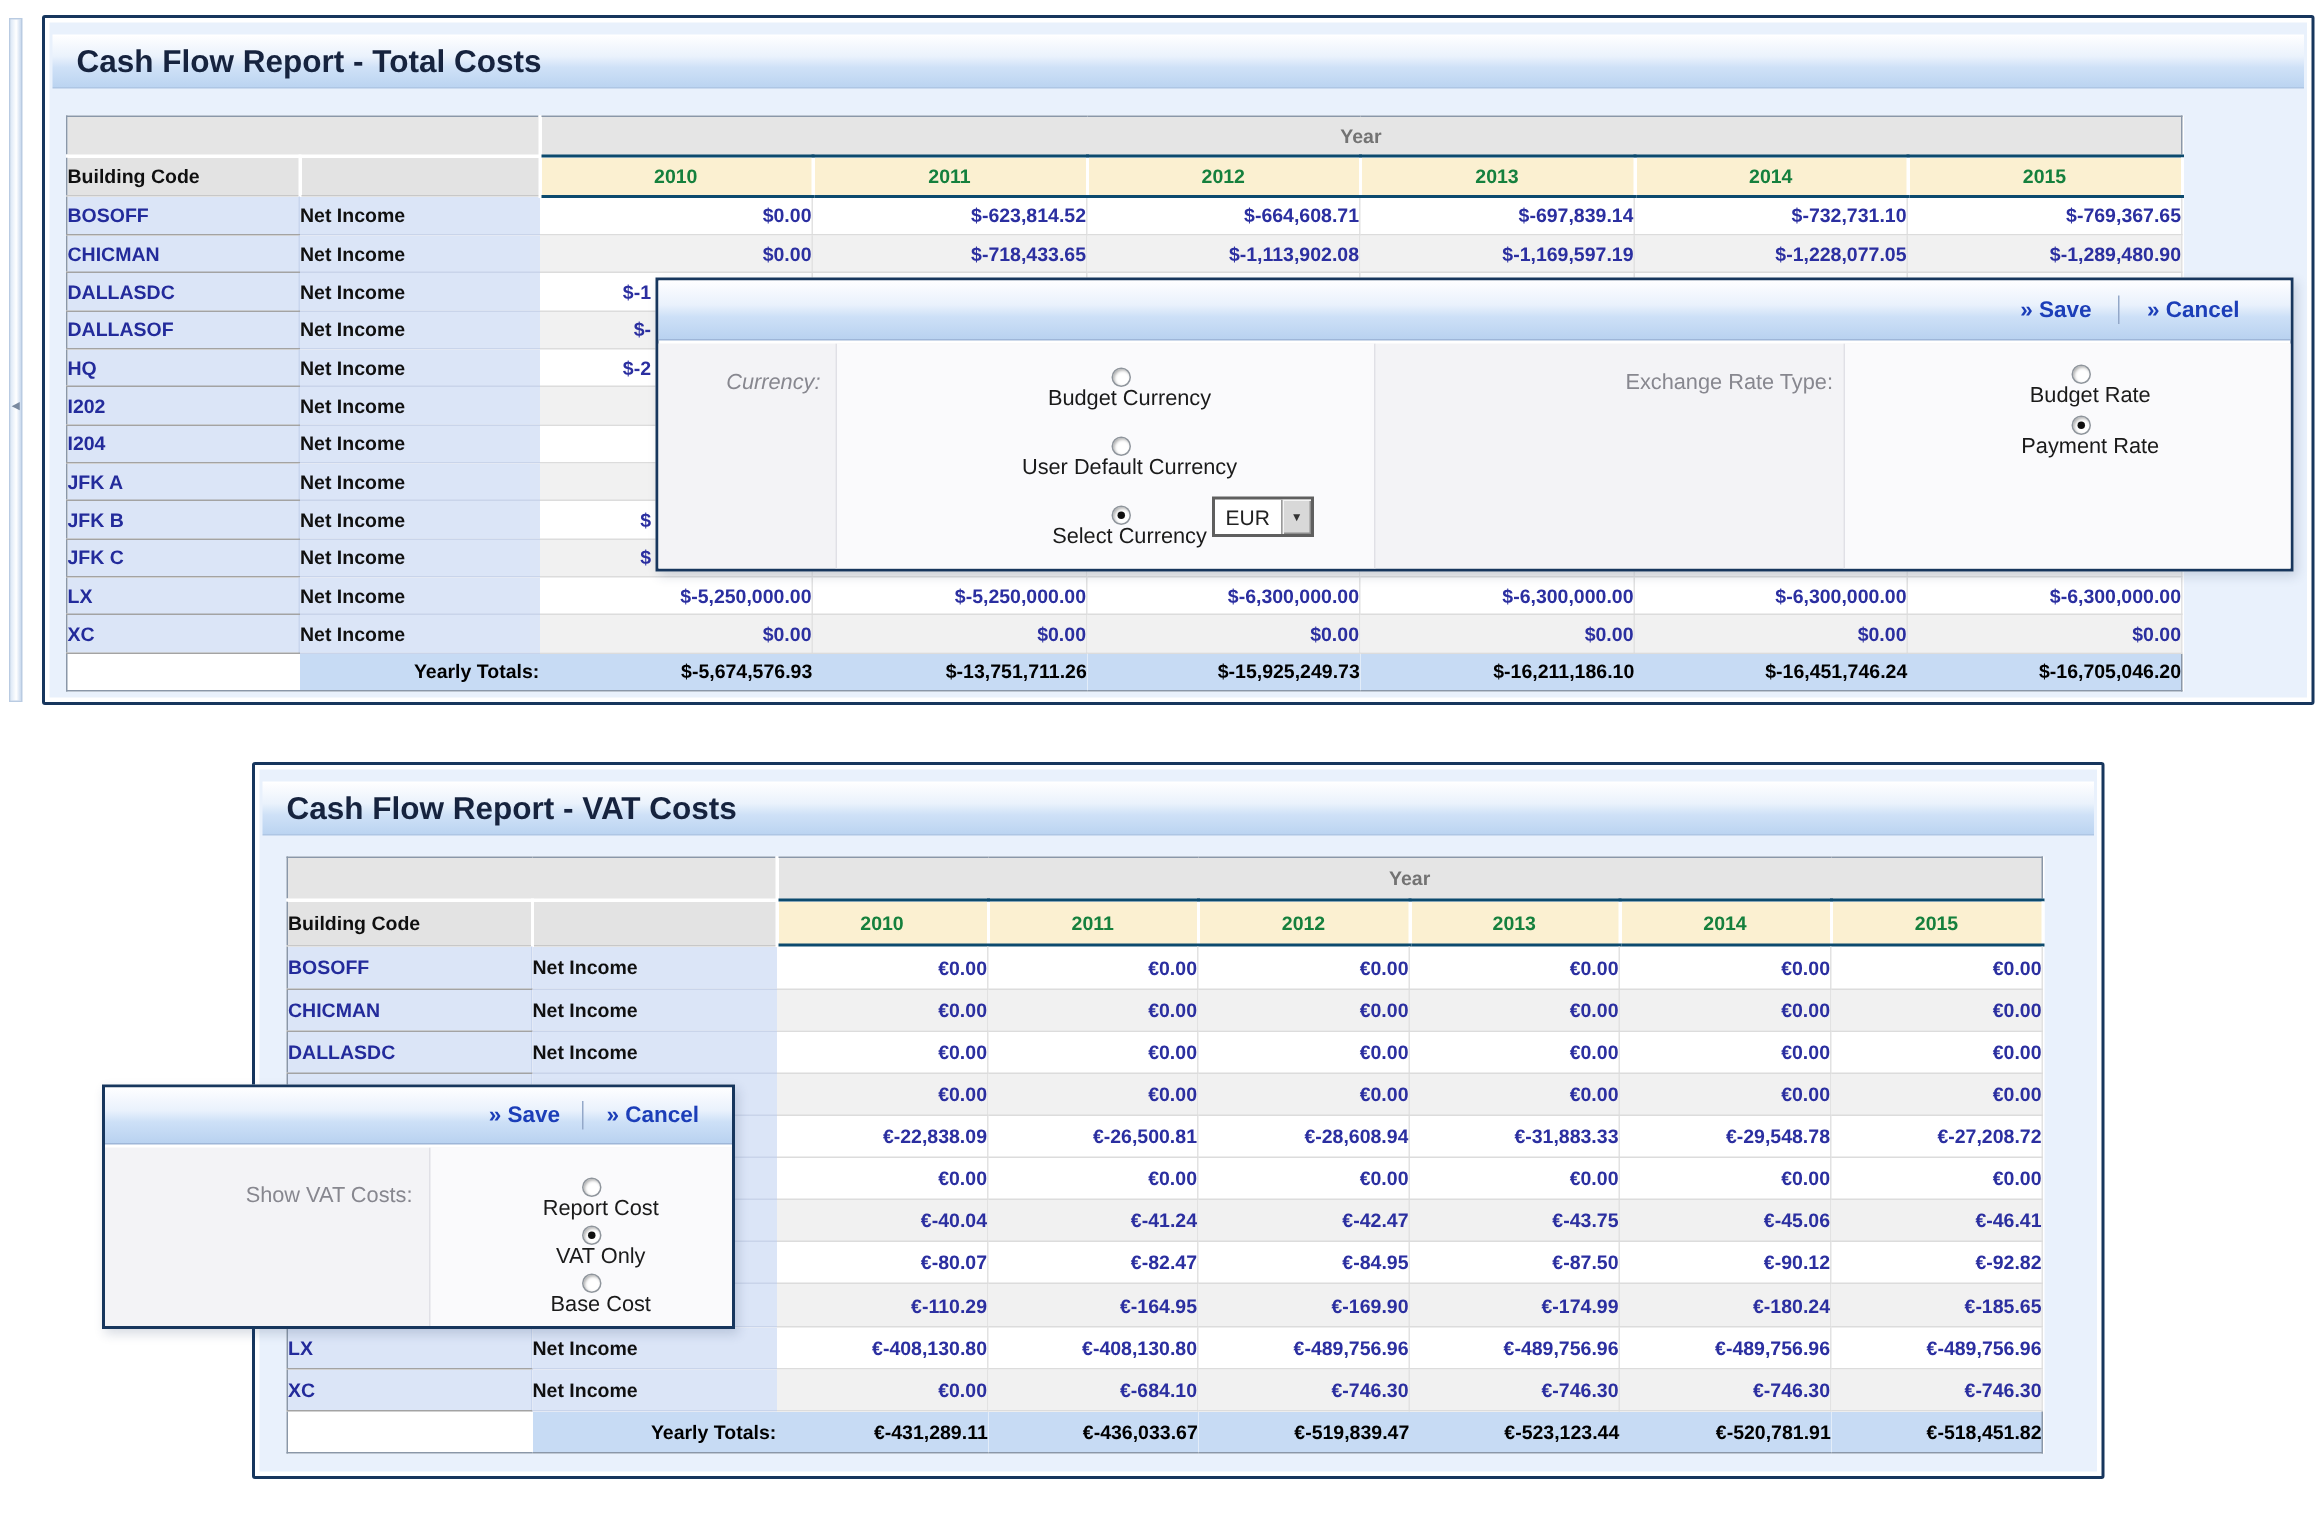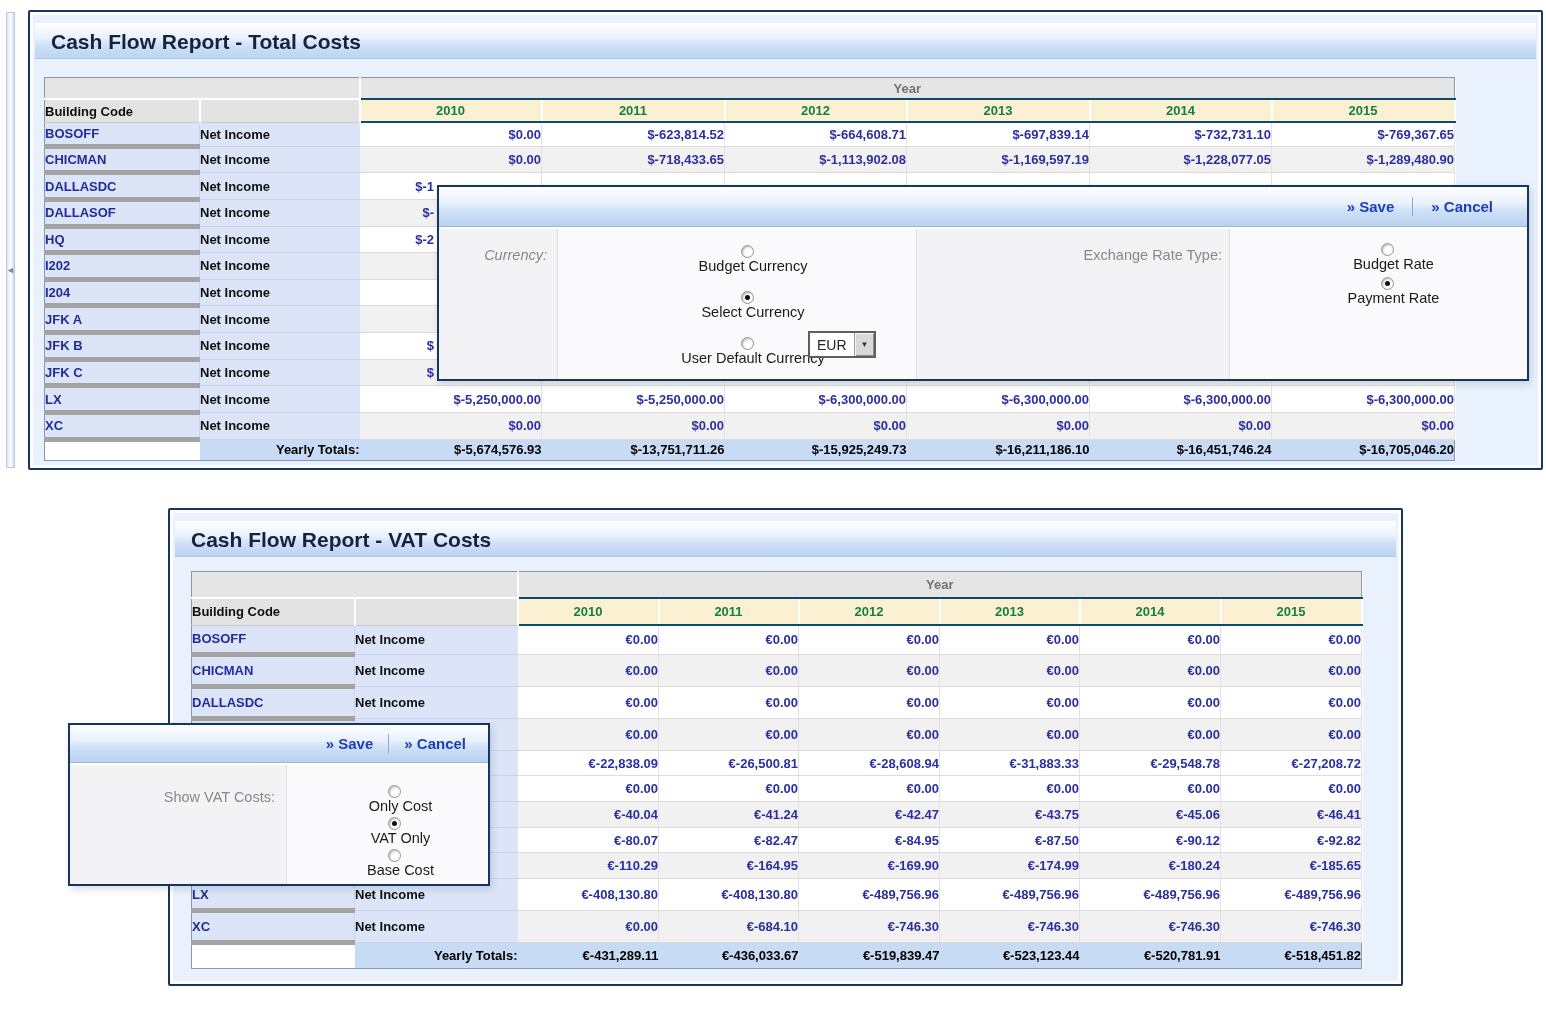--- a/index.html
+++ b/index.html
@@ -48,21 +48,21 @@
   td.bc-head{
     background:#e3e3e3;padding-left:10px;font-size:13.5px;color:#0f0f0f;
     border-right:2px solid #ffffff;border-bottom:1px solid #c8c8c8;
   }
   td.year-cell{
     background:#fbf0d1;text-align:center;font-size:14px;color:#15803d;
     border-right:2px solid #ffffff;border-bottom:2px solid #0c4a6e;
   }
   td.code{
     background:#dbe5f7;color:#232b9b;padding-left:10px;
-    border-bottom:5px solid #a3a3a3;border-right:1px solid #c9d6ee;cursor:pointer;
+    border-bottom:1px solid #a3a3a3;border-right:1px solid #c9d6ee;cursor:pointer;
   }
   td.metric{
     background:#dbe5f7;color:#101010;padding-left:8px;border-bottom:1px solid #c9d4ea;
   }
   td.val{
     background:#ffffff;color:#2b2fa0;text-align:right;padding-right:8px;
     border-bottom:1px solid #dcdcdc;border-right:1px solid #e2e2e2;
   }
   tr.alt td.val{background:#f1f1f1;}
   td.val.clipped{padding-right:107px;}
@@ -479,26 +479,26 @@
     <div class="radio-zone" id="cur-radios">
       <span class="win-select" id="currency-select">
         <span class="win-select-value">EUR</span>
         <span class="win-select-arrow">▼</span>
       </span>
     <div class="radio-row">
           <span class="radio"></span>
           <span class="radio-label">Budget Currency</span>
         </div>
         <div class="radio-row">
+          <span class="radio"></span>
+          <span class="radio-label">User Default Currency</span>
+        </div>
+        <div class="radio-row">
           <span class="radio checked"></span>
           <span class="radio-label">Select Currency</span>
-        </div>
-        <div class="radio-row">
-          <span class="radio"></span>
-          <span class="radio-label">User Default Currency</span>
         </div>
       </div>
     <div class="field-label" id="exch-label">Exchange Rate Type:</div>
     <div class="radio-zone" id="exch-radios">
         <div class="radio-row">
           <span class="radio"></span>
           <span class="radio-label">Budget Rate</span>
         </div>
         <div class="radio-row">
           <span class="radio checked"></span>
@@ -512,21 +512,21 @@
   <div class="dialog-title">
     <span class="link-btn">» Save</span>
     <span class="vdiv"></span>
     <span class="link-btn">» Cancel</span>
   </div>
   <div class="dialog-body short">
     <div class="field-label" id="vat-label">Show VAT Costs:</div>
     <div class="radio-zone" id="vat-radios">
         <div class="radio-row">
           <span class="radio"></span>
-          <span class="radio-label">Only Cost</span>
+          <span class="radio-label">Report Cost</span>
         </div>
         <div class="radio-row">
           <span class="radio checked"></span>
           <span class="radio-label">VAT Only</span>
         </div>
         <div class="radio-row">
           <span class="radio"></span>
           <span class="radio-label">Base Cost</span>
         </div>
       </div>

